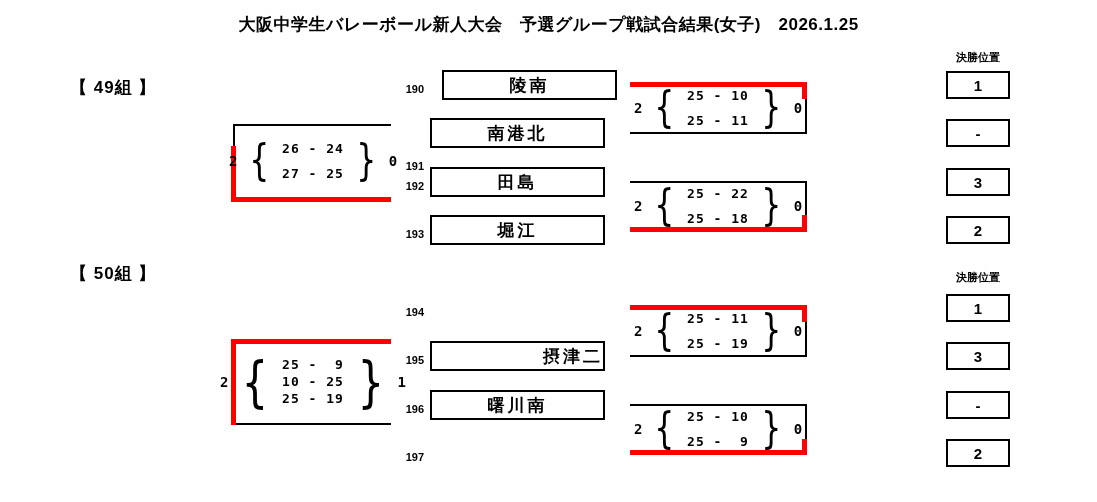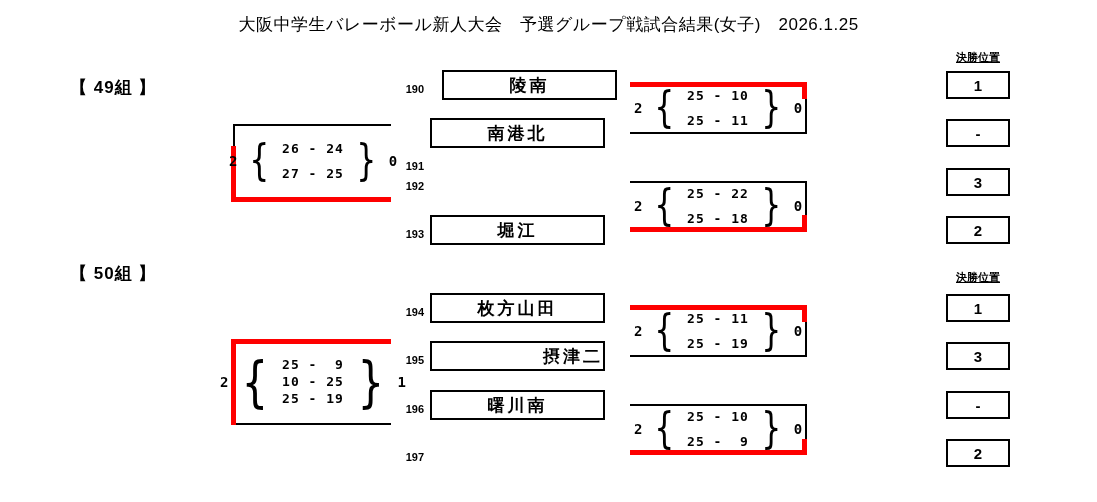--- a/index.html
+++ b/index.html
@@ -1,25 +1,25 @@
 <!DOCTYPE html>
 <html><head>
 <meta charset="utf-8">
 <style>
   * { margin:0; padding:0; box-sizing:border-box; }
   html,body { background:#fff; }
   body { font-family:"Liberation Sans","DejaVu Sans",sans-serif; color:#000; }
   .canvas { position:relative; width:1097px; height:502px; background:#fff; overflow:hidden; }
 
   .title { position:absolute; left:0; right:0; top:13px; text-align:center;
-           font-size:17px; font-weight:normal; letter-spacing:0.5px; }
+           font-size:17px; font-weight:bold; letter-spacing:0.5px; }
 
   .group-label { position:absolute; left:70px; font-size:17px; font-weight:bold; letter-spacing:1px; }
   .fp-header   { position:absolute; left:944px; width:68px; text-align:center;
-                 font-size:11px; font-weight:bold;text-decoration:underline; }
+                 font-size:11px; font-weight:bold; }
 
   .team-box { position:absolute; left:430px; width:175px; height:30px;
               border:2px solid #000; background:#fff; display:flex;
               align-items:center; justify-content:center;
               font-size:17px; font-weight:bold; letter-spacing:3px; }
   .team-no  { position:absolute; left:394px; width:30px; text-align:right;
               font-size:11px; font-weight:bold; }
 
   .pos-box { position:absolute; left:946px; width:64px; height:28px;
              border:2px solid #000; background:#fff; display:flex;
@@ -76,20 +76,23 @@
 
   <div class="team-no" style="top:83px;">190</div>
   <div class="team-box" style="top:70px;margin-left:12px;">
       <span>陵南</span>
     </div>
   <div class="team-no" style="top:131px;margin-top:29px;">191</div>
   <div class="team-box" style="top:118px;">
       <span>南港北</span>
     </div>
   <div class="team-no" style="top:180px;">192</div>
+  <div class="team-box" style="top:167px;">
+      <span>田島</span>
+    </div>
   <div class="team-no" style="top:228px;">193</div>
   <div class="team-box" style="top:215px;">
       <span>堀江</span>
     </div>
 
   <div class="pos-box" style="top:71px;">
       <span>1</span>
     </div>
   <div class="pos-box" style="top:119px;">
       <span>-</span>
@@ -131,23 +134,20 @@
       <span>27 - 25</span>
     </div>
     <span class="brace">}</span>
     <span class="sets">0</span>
   </div>
 
   <div class="group-label" style="top:262px;">【 50組 】</div>
   <div class="fp-header" style="top:270px;">決勝位置</div>
 
   <div class="team-no" style="top:306px;">194</div>
-  <div class="team-box" style="top:293px;">
-      <span>枚方山田</span>
-    </div>
   <div class="team-no" style="top:354px;">195</div>
   <div class="team-box" style="top:341px;justify-content:flex-end;">
       <span>摂津二</span>
     </div>
   <div class="team-no" style="top:403px;">196</div>
   <div class="team-box" style="top:390px;">
       <span>曙川南</span>
     </div>
   <div class="team-no" style="top:451px;">197</div>
 

